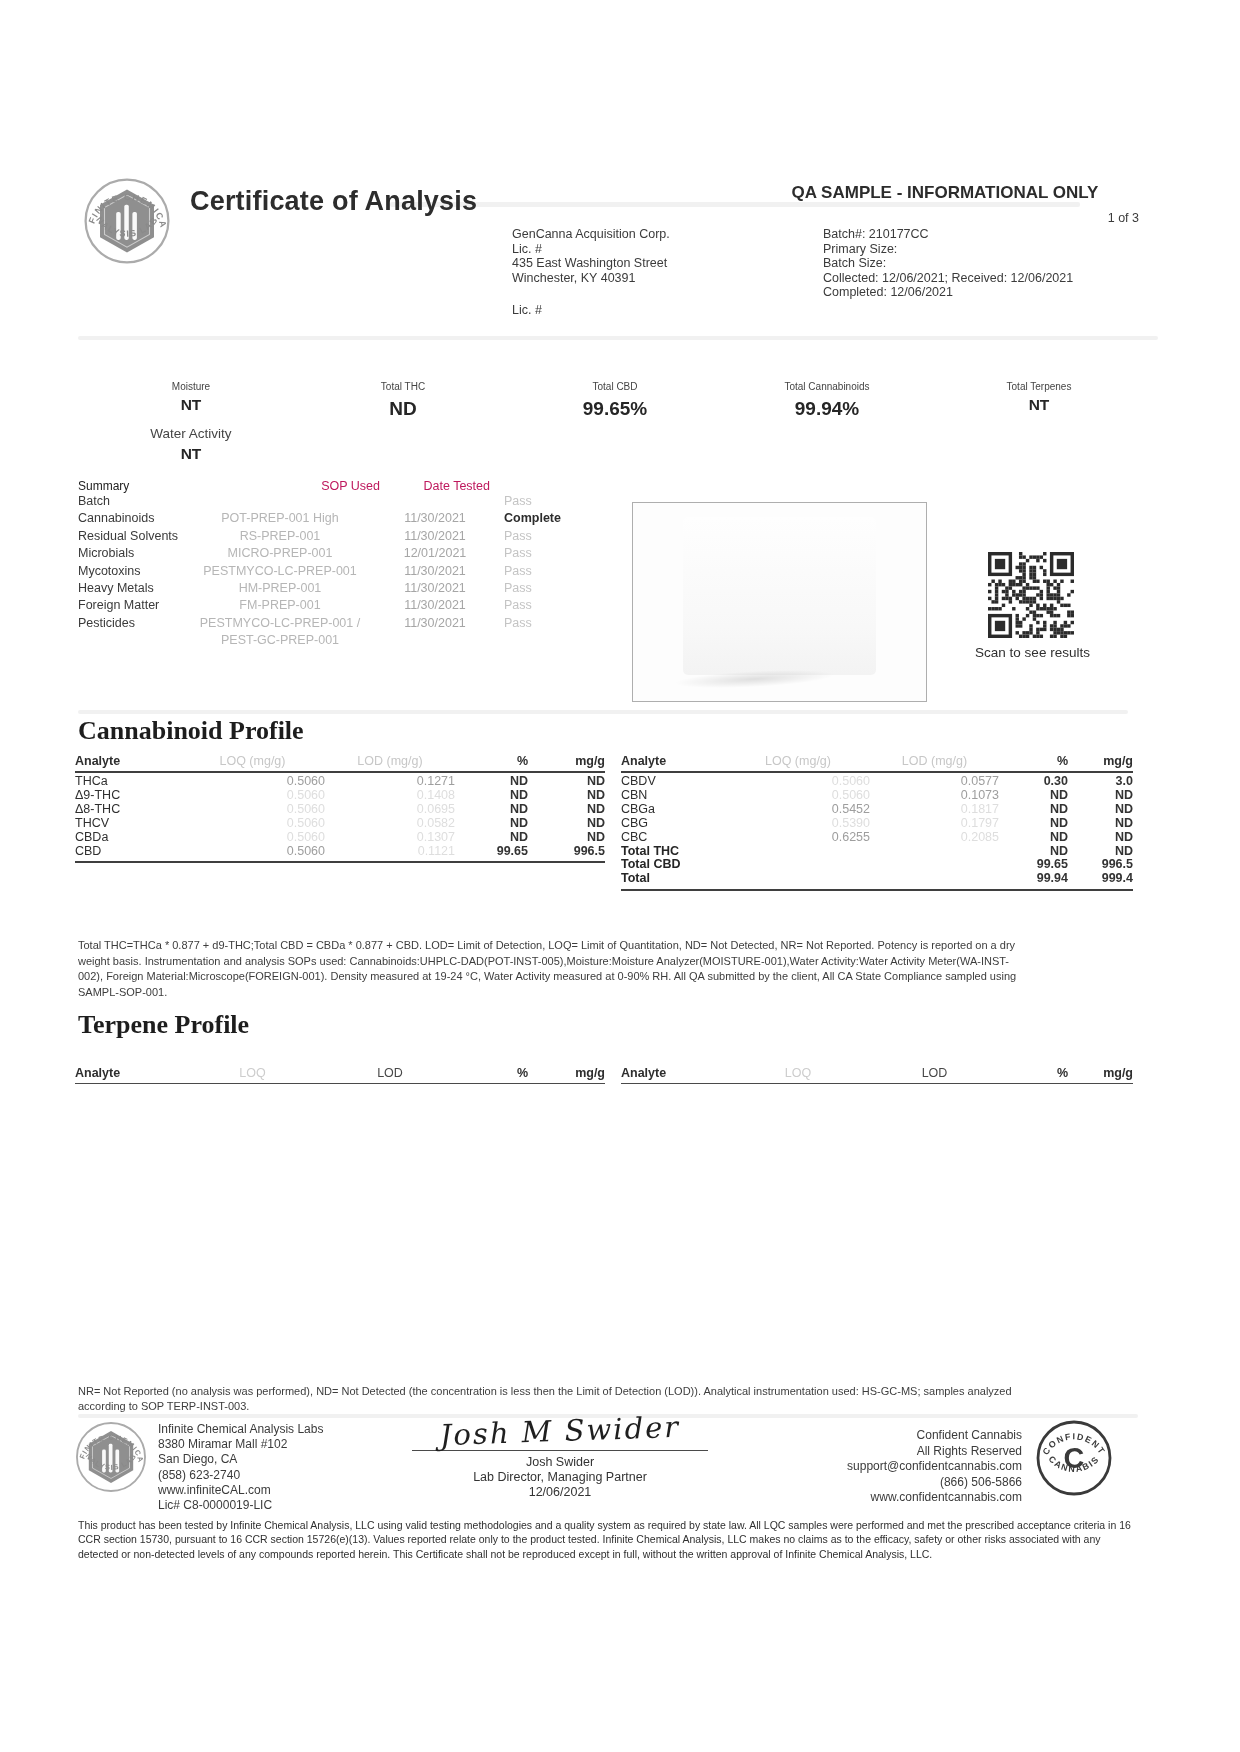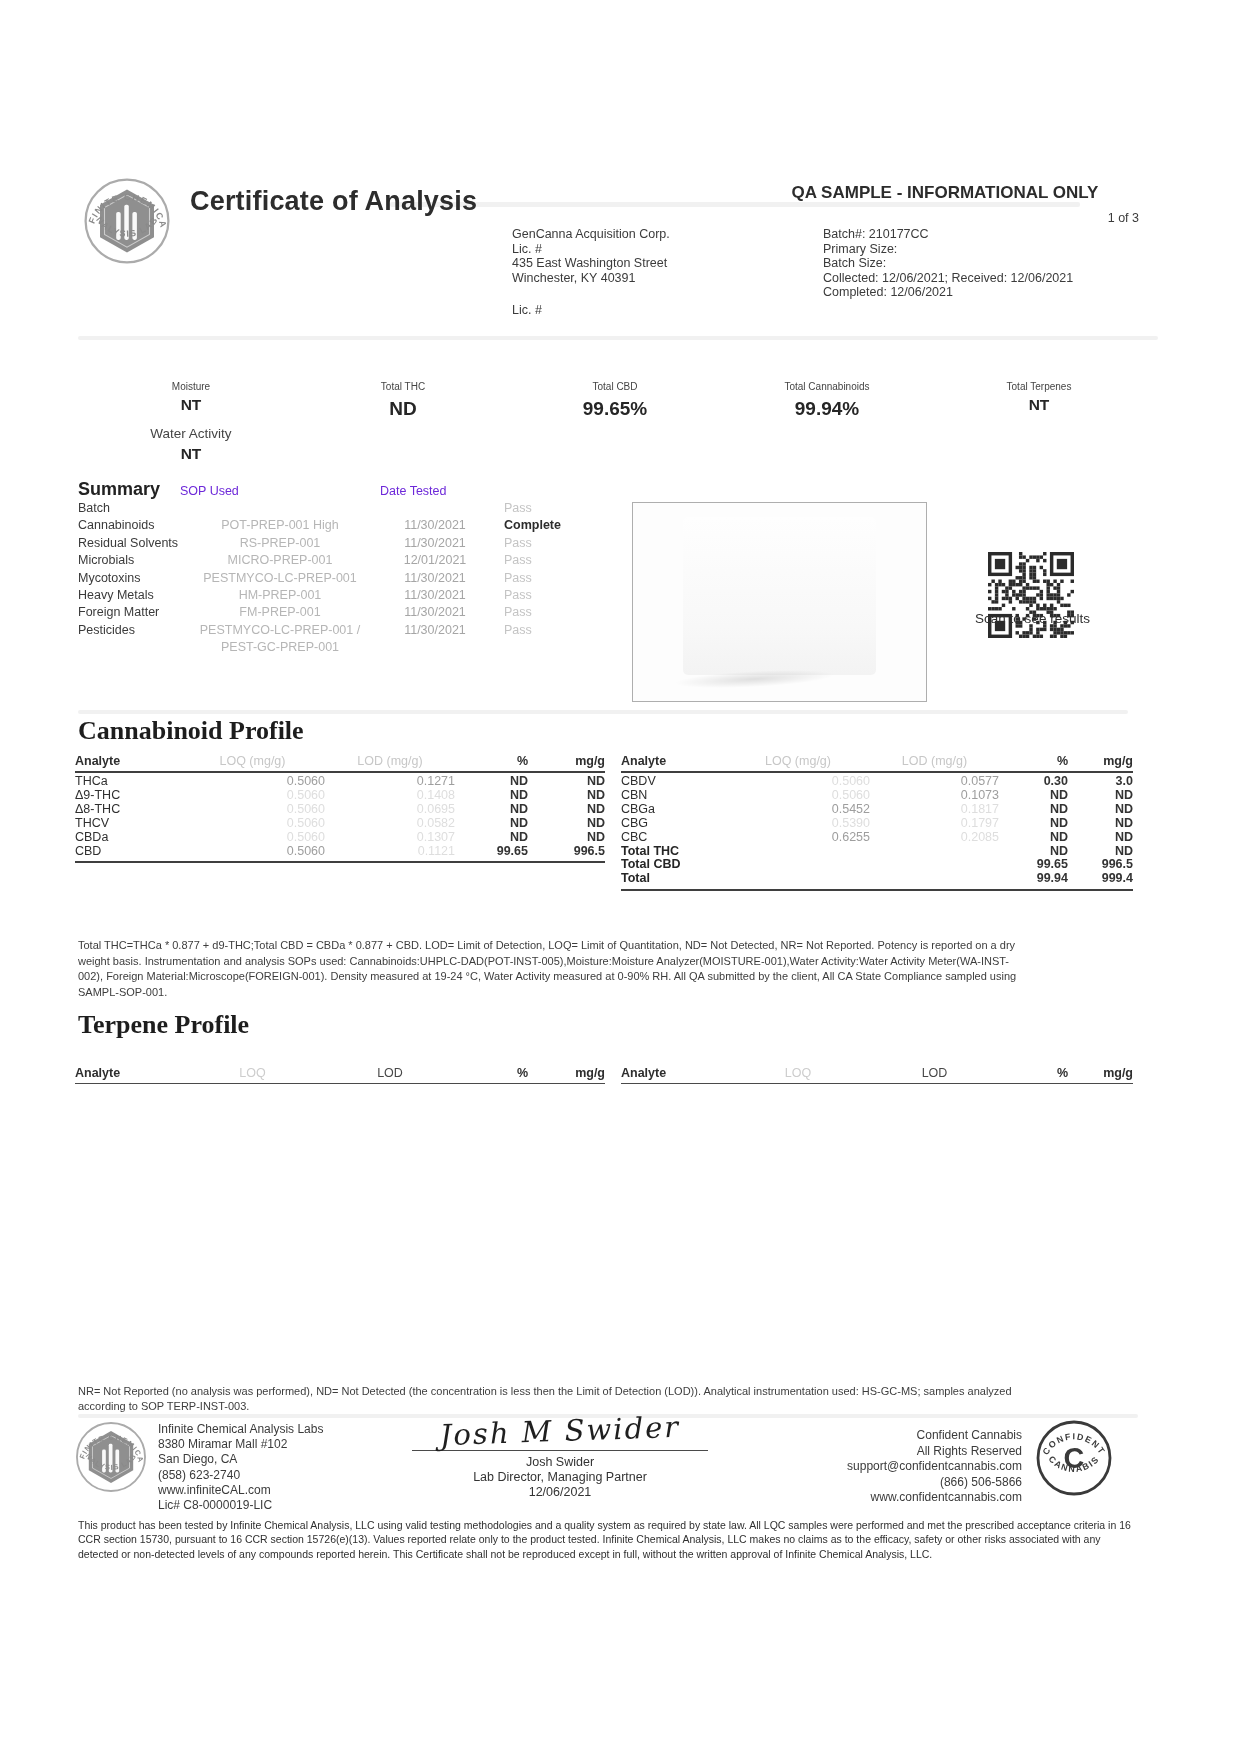--- a/index.html
+++ b/index.html
@@ -23,35 +23,35 @@
   .stats{left:85px;top:381px;width:1060px;display:grid;grid-template-columns:repeat(5,212px);}
   .stat{text-align:center;}
   .stat-label{font-size:10px;color:#454545;}
   .stat-value{font-size:19px;font-weight:700;color:#262626;margin-top:6px;}
   .stat-value.nt{font-size:15.5px;margin-top:4px;}
   .stat-sublabel{font-size:13.5px;color:#454545;margin-top:12px;}
 
   
   .summary{left:78px;top:479px;width:520px;font-size:12.5px;}
   .sum-grid{display:grid;grid-template-columns:102px 200px 110px auto;align-items:baseline;}
-  .sum-title{font-size:18px;font-weight:700;color:#222;}
-  .sum-colhead{color:#6d28d9;text-align:left;}
+  .sum-title{font-size:12px;font-weight:400;color:#222;}
+  .sum-colhead{color:#be185d;text-align:right;}
   .sum-rows{line-height:17.4px;}
   .sum-name{color:#3a3a3a;}
   .sum-sop{color:#b6b6b6;text-align:center;}
   .sum-date{color:#a6a6a6;text-align:center;}
   .sum-status{color:#c4c4c4;padding-left:14px;}
   .sum-status.complete{color:#2d2d2d;font-weight:600;}
 
   
   .photo-box{left:632px;top:502px;width:293px;height:198px;border:1px solid #aeaeae;background:#fdfdfd;}
   .pouch{position:absolute;left:17%;top:7%;width:66%;height:80%;background:linear-gradient(180deg,#fefefe 0%,#f8f8f8 70%,#f3f3f3 100%);border-radius:5px;}
   .pouch-shadow{position:absolute;left:14%;bottom:7%;width:55%;height:16px;background:radial-gradient(ellipse at center, rgba(0,0,0,0.12) 0%, rgba(0,0,0,0) 70%);transform:rotate(-3deg);}
   .qr-wrap{left:988px;top:552px;width:86px;height:86px;}
-  .qr-caption{left:950px;top:611px;width:165px;text-align:center;font-size:13.5px;color:#303030;}
+  .qr-caption{left:950px;top:645px;width:165px;text-align:center;font-size:13.5px;color:#303030;}
 
   
   .section-title{font-size:26px;font-weight:700;color:#1d1d1d;font-family:Liberation Serif, serif;}
   .cann-title{left:78px;top:716px;}
   .ctable{position:absolute;font-size:12.5px;}
   .ctable-left{left:75px;top:752px;width:530px;}
   .ctable-right{left:621px;top:752px;width:512px;}
   .cgrid-l{display:grid;grid-template-columns:105px 145px 130px 73px 77px;}
   .cgrid-r{display:grid;grid-template-columns:105px 144px 129px 69px 65px;}
   .chead{line-height:19px;border-bottom:2px solid #3f3f3f;}

